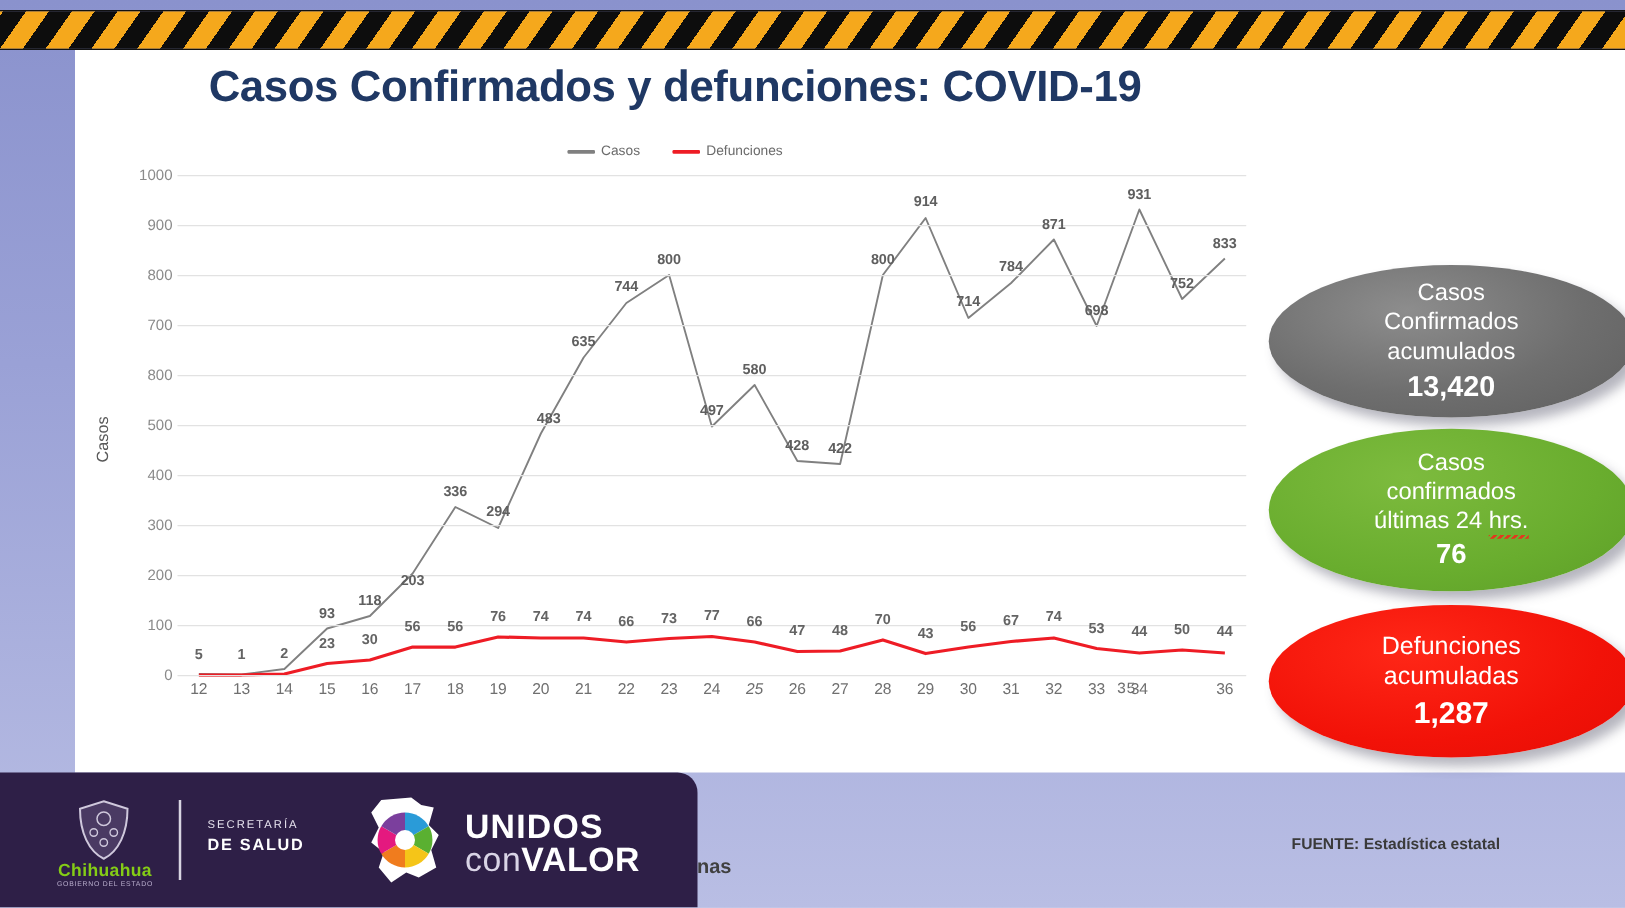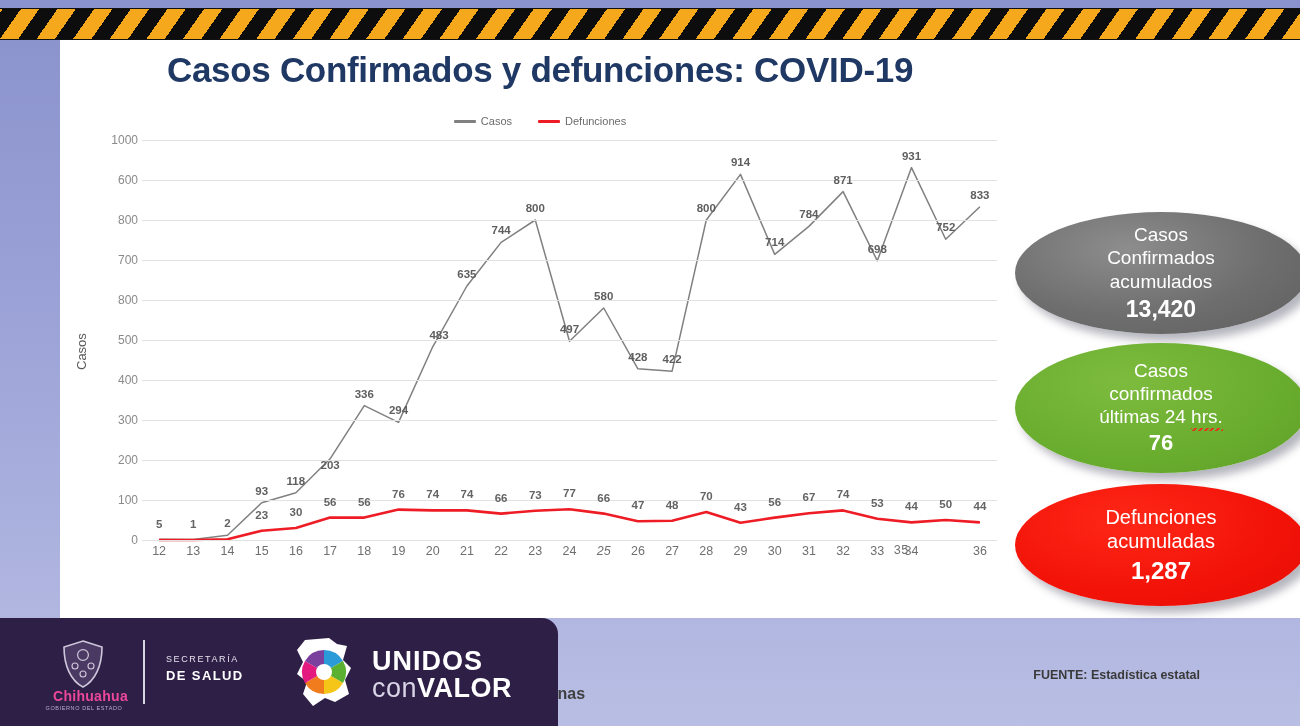--- a/index.html
+++ b/index.html
@@ -118,22 +118,22 @@
   }
   #footer-strip{
     position:absolute;left:0;bottom:0;width:1300px;height:108px;
     background:linear-gradient(180deg,#b9bee4 0%,#c2c6e8 100%);
     z-index:-1;
   }
   #shield{
     position:absolute;left:62px;top:22px;width:42px;height:48px;
   }
   #chih-name{
-    position:absolute;left:40px;top:70px;width:88px;text-align:right;
-    color:#ec4899;font-size:14px;font-weight:700;letter-spacing:.3px;
+    position:absolute;left:40px;top:70px;width:88px;text-align:center;
+    color:#84cc16;font-size:14px;font-weight:700;letter-spacing:.3px;
   }
   #chih-sub{
     position:absolute;left:34px;top:87px;width:100px;text-align:center;
     color:#b9aecd;font-size:5.5px;letter-spacing:.6px;
   }
   #foot-divider{
     position:absolute;left:143px;top:22px;width:2px;height:64px;background:#d8d4e2;
   }
   #sec-line1{
     position:absolute;left:166px;top:36px;color:#e6e2ee;font-size:9px;letter-spacing:1.6px;
@@ -183,21 +183,21 @@
     <div id="ytick-col">
         <div class="ytick" style="top: 400px;">0</div>
         <div class="ytick" style="top: 360px;">100</div>
         <div class="ytick" style="top: 320px;">200</div>
         <div class="ytick" style="top: 280px;">300</div>
         <div class="ytick" style="top: 240px;">400</div>
         <div class="ytick" style="top: 200px;">500</div>
         <div class="ytick" style="top: 160px;">800</div>
         <div class="ytick" style="top: 120px;">700</div>
         <div class="ytick" style="top: 80px;">800</div>
-        <div class="ytick" style="top: 40px;">600</div>
+        <div class="ytick" style="top: 40px;">900</div>
         <div class="ytick" style="top: 0px;">1000</div>
       </div>
     <div id="grid-area">
       <svg class="series" id="svg-series" width="855" height="400" viewBox="0 0 855 400">
           <path d="M17.1 399.2 L51.3 399.6 L85.5 395.2 L119.7 362.8 L153.9 352.8 L188.1 318.8 L222.3 265.6 L256.5 282.4 L290.7 206.8 L324.9 146.0 L359.1 102.4 L393.3 80.0 L427.5 201.2 L461.7 168.0 L495.9 228.8 L530.1 231.2 L564.3 80.0 L598.5 34.4 L632.7 114.4 L666.9 86.4 L701.1 51.6 L735.3 120.8 L769.5 27.6 L803.7 99.2 L837.9 66.8" fill="none" stroke="#808080" stroke-width="1.5" stroke-linejoin="round"></path>
           <path d="M17.1 400.0 L51.3 400.0 L85.5 399.2 L119.7 390.8 L153.9 388.0 L188.1 377.6 L222.3 377.6 L256.5 369.6 L290.7 370.4 L324.9 370.4 L359.1 373.6 L393.3 370.8 L427.5 369.2 L461.7 373.6 L495.9 381.2 L530.1 380.8 L564.3 372.0 L598.5 382.8 L632.7 377.6 L666.9 373.2 L701.1 370.4 L735.3 378.8 L769.5 382.4 L803.7 380.0 L837.9 382.4" fill="none" stroke="#ee1c25" stroke-width="2.6" stroke-linejoin="round"></path>
         </svg>
     <div class="gridline" style="top: 400px;"></div>
         <div class="gridline" style="top: 360px;"></div>
         <div class="gridline" style="top: 320px;"></div>

